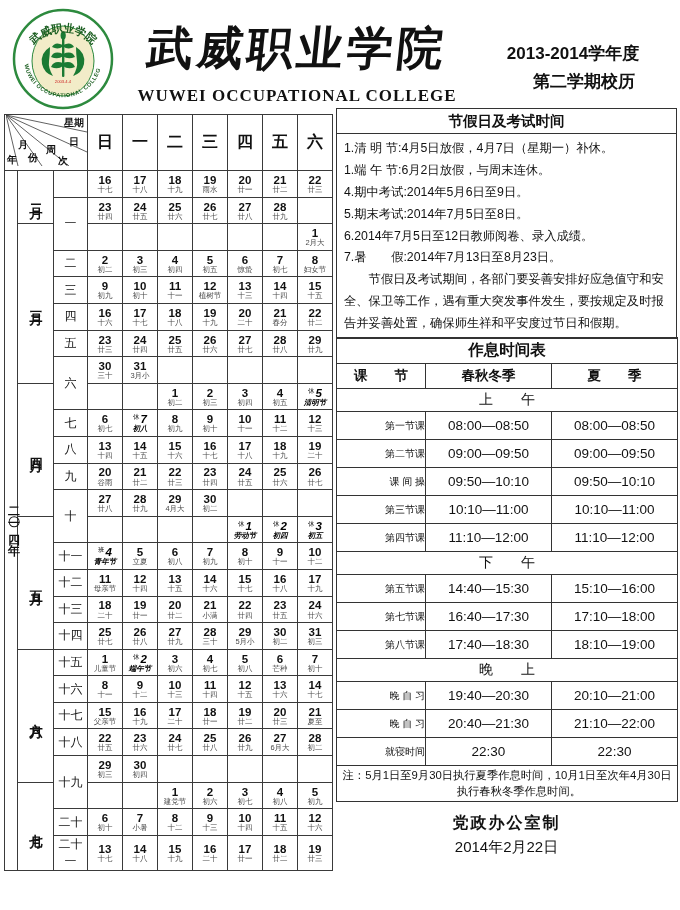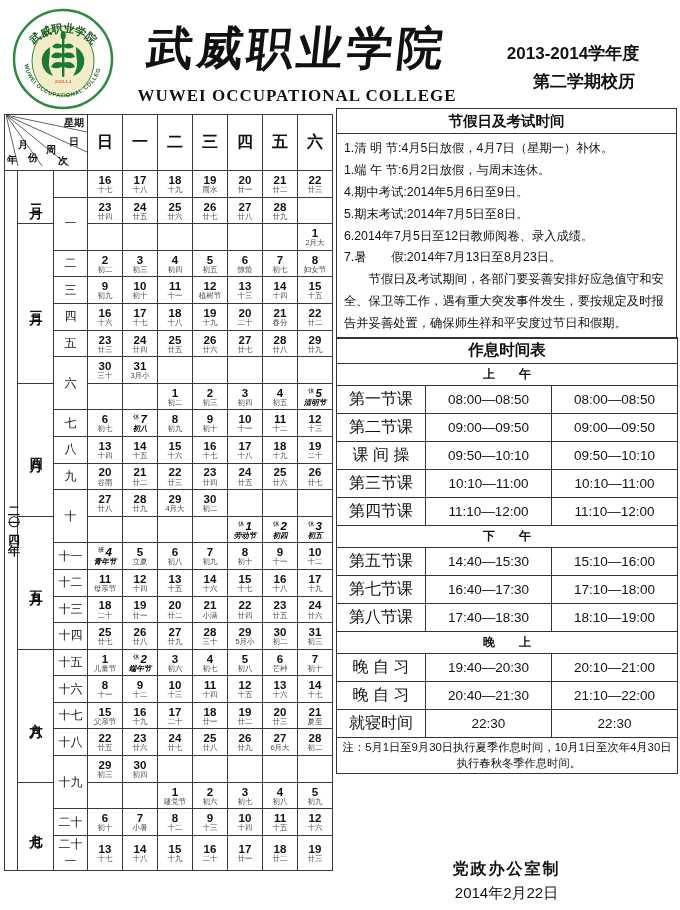--- a/index.html
+++ b/index.html
@@ -56,30 +56,30 @@
     padding:3px 0 2px; border-bottom:1.5px solid #333;
   }
   .holiday-items { padding:4px 6px 0 7px; font-size:12.3px; line-height:1.78; }
   .holiday-item { padding-left:1.1em; text-indent:-1.1em; }
   .holiday-remark { padding:0 6px 3px 7px; font-size:12.3px; line-height:1.78; text-indent:2em; }
 
   table.sched { width:341px; border-collapse:collapse; table-layout:fixed; margin-top:-1.5px; }
   table.sched td { border:1.5px solid #333; text-align:center; vertical-align:middle; }
   .sched-title td { font-weight:bold; font-size:15.5px; padding:2px 0; }
   .sched-cols td { font-weight:bold; font-size:13.5px; padding:3px 0; }
-  .sched-session td { font-weight:bold; font-size:12px; padding:2px 0; }
+  .sched-session td { font-weight:normal; font-size:14px; padding:2px 0; }
   .sched-row { height:28px; }
   .sched-row td { font-size:13.5px; }
-  .sched-row td:first-child { font-size:16px; }
+  .sched-row td:first-child { font-size:10px;text-align:right; }
   .sched-note td {
     text-align:left; font-size:11.3px; line-height:1.35; padding:2px 3px;
   }
   .sched-note .note-in { padding-left:2.1em; text-indent:-2.1em; }
 
-  .footer { position:absolute; left:336px; top:859px; width:341px; text-align:center; }
+  .footer { position:absolute; left:336px; top:813px; width:341px; text-align:center; }
   .footer .f1 { font-size:16px; font-weight:bold; letter-spacing:2px; }
   .footer .f2 { font-size:15px; margin-top:4px; }
 </style>
 </head>
 <body>
 
 <div class="page">
 
   <svg class="logo" viewBox="0 0 102 104">
     <circle cx="51" cy="52" r="49" fill="#ffffff" stroke="#2d8a3e" stroke-width="2.5"></circle>
@@ -923,20 +923,25 @@
     <table class="sched">
       <colgroup>
           <col style="width:89px">
           <col style="width:126px">
           <col style="width:126px">
         </colgroup>
       <tbody>
         <tr class="sched-title">
           <td colspan="3">作息时间表</td>
         </tr>
+        <tr class="sched-cols">
+          <td>课　　节</td>
+          <td>春秋冬季</td>
+          <td>夏　　季</td>
+        </tr>
 
       <tr class="sched-session">
             <td colspan="3">上　　午</td>
           </tr>
           <tr class="sched-row">
             <td>第一节课</td>
             <td>08:00—08:50</td>
             <td>08:00—08:50</td>
           </tr>
           <tr class="sched-row">

